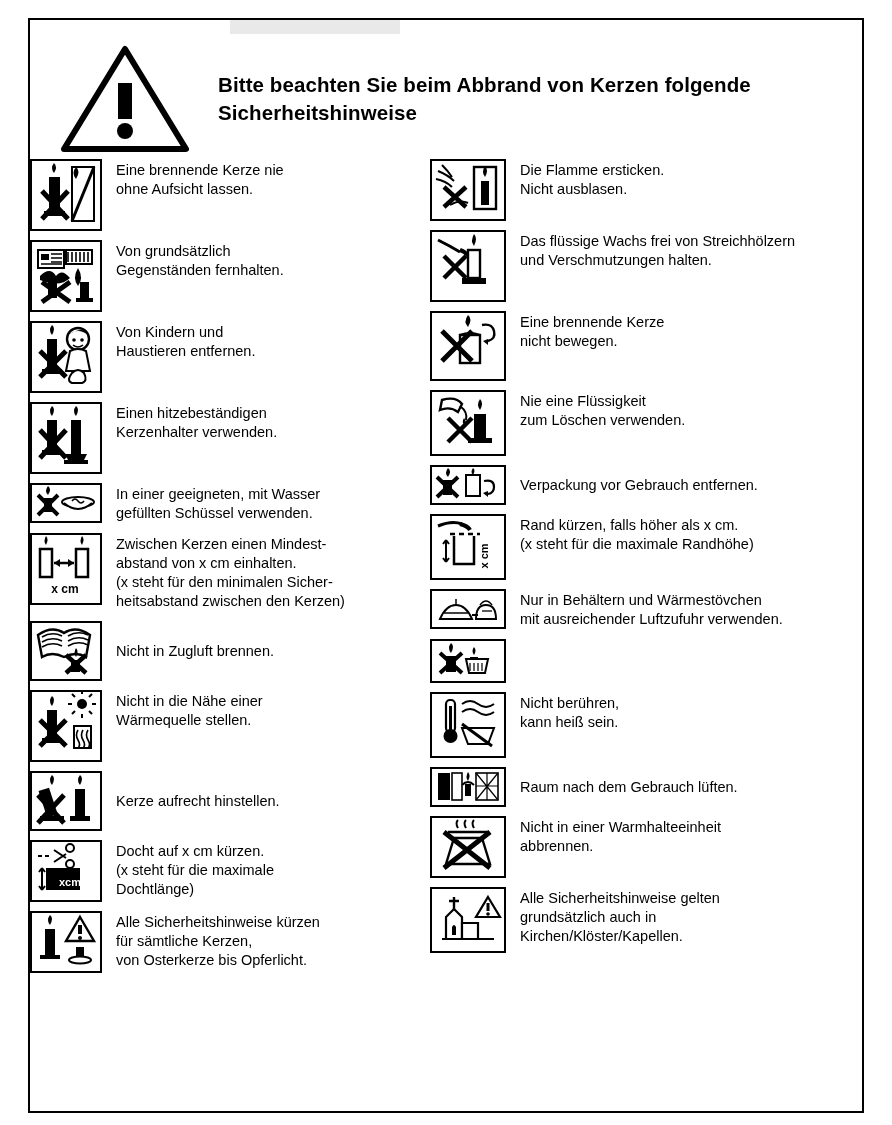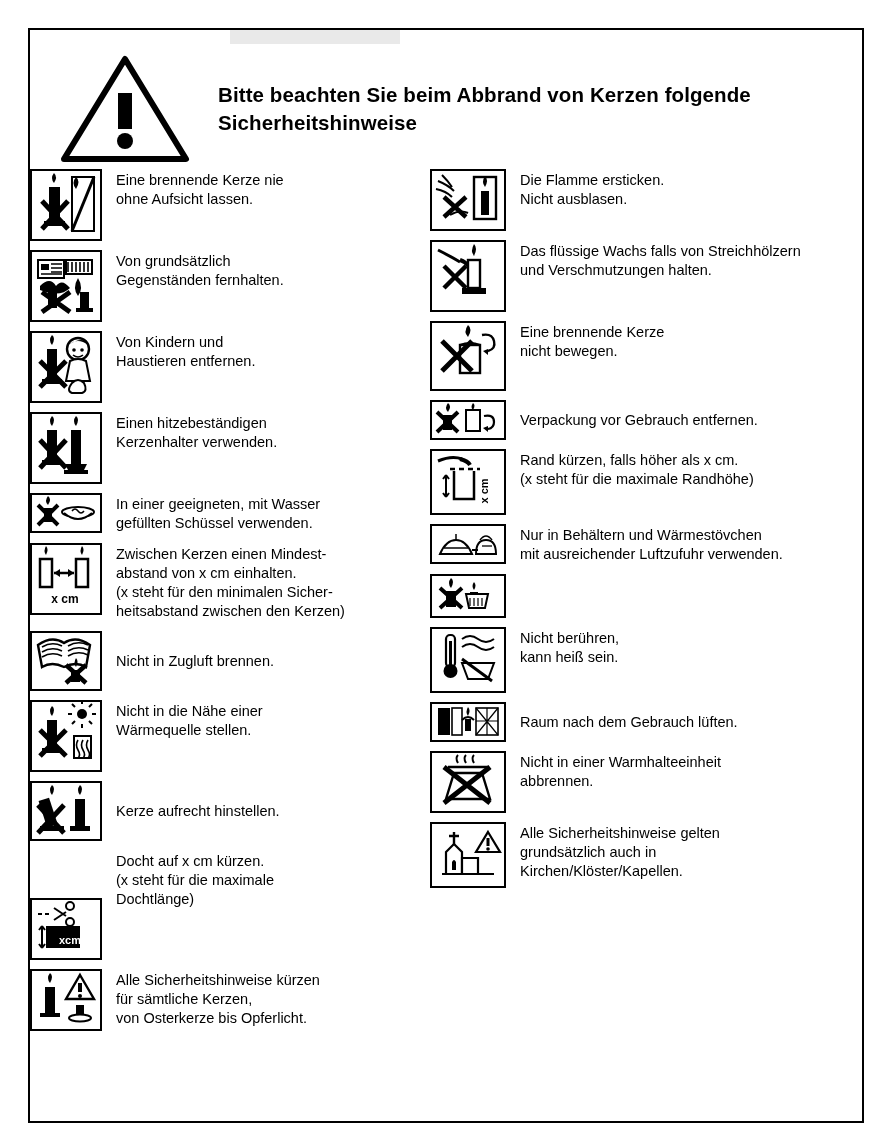--- a/index.html
+++ b/index.html
@@ -10,21 +10,21 @@
   body {
     width: 892px;
     height: 1125px;
     font-family: "Liberation Sans", sans-serif;
     color: #000;
     position: relative;
   }
   .sheet {
     position: absolute;
     left: 28px;
-    top: 28px;
+    top: 18px;
     width: 836px;
     height: 1095px;
     border: 2px solid #000;
     box-sizing: border-box;
     background: #fff;
   }
   
   .header {
     display: flex;
     align-items: center;
@@ -259,21 +259,21 @@
             <path d="M48 12 q4 -7 0 -10 q-4 5 0 10z" fill="#000"></path>
             <rect x="43" y="16" width="10" height="27" fill="#000"></rect>
             <rect x="38" y="43" width="20" height="5" fill="#000"></rect>
             <path d="M6 22 L32 50 M32 22 L6 50" stroke="#000" stroke-width="5"></path>
           </svg>
         </div>
         <div class="row-text">Kerze aufrecht hinstellen.</div>
       </div>
 
       <div class="row">
-        <div class="icon-box" style="width:72px;height:62px;margin-top:48px;">
+        <div class="icon-box" style="width:72px;height:62px;">
           <svg width="67" height="57" viewBox="0 0 67 57">
             <path d="M6 14 h14" stroke="#000" stroke-width="2" stroke-dasharray="4 3"></path>
             <path d="M22 8 q6 4 12 8 M22 20 q6 -4 12 -8" stroke="#000" stroke-width="2" fill="none"></path>
             <circle cx="38" cy="6" r="4" fill="none" stroke="#000" stroke-width="2"></circle>
             <circle cx="38" cy="22" r="4" fill="none" stroke="#000" stroke-width="2"></circle>
             <rect x="14" y="26" width="34" height="22" fill="#000"></rect>
             <path d="M10 26 v22 M10 26 l-3 4 M10 26 l3 4 M10 48 l-3 -4 M10 48 l3 -4" stroke="#000" stroke-width="2"></path>
             <text x="38" y="44" font-family="Liberation Sans, sans-serif" font-size="11" font-weight="bold" text-anchor="middle" fill="#fff">xcm</text>
           </svg>
         </div>
@@ -323,39 +323,54 @@
         <div class="icon-box" style="width:76px;height:72px;">
           <svg width="71" height="67" viewBox="0 0 71 67">
             <path d="M6 8 q12 6 22 12" stroke="#000" stroke-width="3" fill="none"></path>
             <path d="M28 18 q6 2 8 6" stroke="#000" stroke-width="4" fill="none"></path>
             <path d="M42 14 q4 -8 0 -12 q-4 7 0 12z" fill="#000"></path>
             <rect x="36" y="18" width="12" height="28" fill="#fff" stroke="#000" stroke-width="2.4"></rect>
             <rect x="30" y="46" width="24" height="6" fill="#000"></rect>
             <path d="M12 24 L34 46 M34 24 L12 46" stroke="#000" stroke-width="4.5"></path>
           </svg>
         </div>
-        <div class="row-text">Das flüssige Wachs falls von Streichhölzern
+        <div class="row-text">Das flüssige Wachs frei von Streichhölzern
 und Verschmutzungen halten.</div>
       </div>
 
       <div class="row">
         <div class="icon-box" style="width:76px;height:70px;">
           <svg width="71" height="65" viewBox="0 0 71 65">
             <path d="M36 14 q5 -8 0 -12 q-5 7 0 12z" fill="#000"></path>
             <rect x="28" y="22" width="20" height="28" fill="#fff" stroke="#000" stroke-width="2.4"></rect>
             <path d="M28 22 q10 -4 20 0" stroke="#000" stroke-width="2" fill="none"></path>
             <path d="M50 12 q10 -2 12 6 q2 8 -6 10" stroke="#000" stroke-width="2.4" fill="none"></path>
             <path d="M56 26 l-5 2 l5 4z" fill="#000"></path>
             <path d="M10 18 L40 48 M40 18 L10 48" stroke="#000" stroke-width="5"></path>
           </svg>
         </div>
         <div class="row-text">Eine brennende Kerze
 nicht bewegen.</div>
       </div>
 
+      <div class="row">
+        <div class="icon-box" style="width:76px;height:66px;">
+          <svg width="71" height="61" viewBox="0 0 71 61">
+            <path d="M10 8 q14 -4 20 4 l-4 8 q-8 -6 -18 -2z" fill="#fff" stroke="#000" stroke-width="2.4"></path>
+            <path d="M28 14 q8 6 6 14" stroke="#000" stroke-width="2" fill="none"></path>
+            <path d="M32 26 q3 4 1 7 q-4 -2 -1 -7z" fill="#000"></path>
+            <path d="M48 18 q4 -7 0 -11 q-4 6 0 11z" fill="#000"></path>
+            <rect x="42" y="22" width="12" height="24" fill="#000"></rect>
+            <rect x="36" y="46" width="24" height="5" fill="#000"></rect>
+            <path d="M16 26 L40 50 M40 26 L16 50" stroke="#000" stroke-width="4.5"></path>
+          </svg>
+        </div>
+        <div class="row-text">Nie eine Flüssigkeit
+zum Löschen verwenden.</div>
+      </div>
 
       <div class="row align-c">
         <div class="icon-box" style="width:76px;height:40px;">
           <svg width="71" height="35" viewBox="0 0 71 35">
             <path d="M16 10 q4 -6 0 -9 q-4 5 0 9z" fill="#000"></path>
             <rect x="11" y="13" width="9" height="15" fill="#000"></rect>
             <path d="M5 10 L26 30 M26 10 L5 30" stroke="#000" stroke-width="4"></path>
             <rect x="34" y="8" width="14" height="21" fill="#fff" stroke="#000" stroke-width="2"></rect>
             <path d="M41 8 q3 -5 0 -7 q-3 4 0 7z" fill="#000"></path>
             <path d="M52 14 q10 -2 10 6 q0 6 -6 7" stroke="#000" stroke-width="2.2" fill="none"></path>

